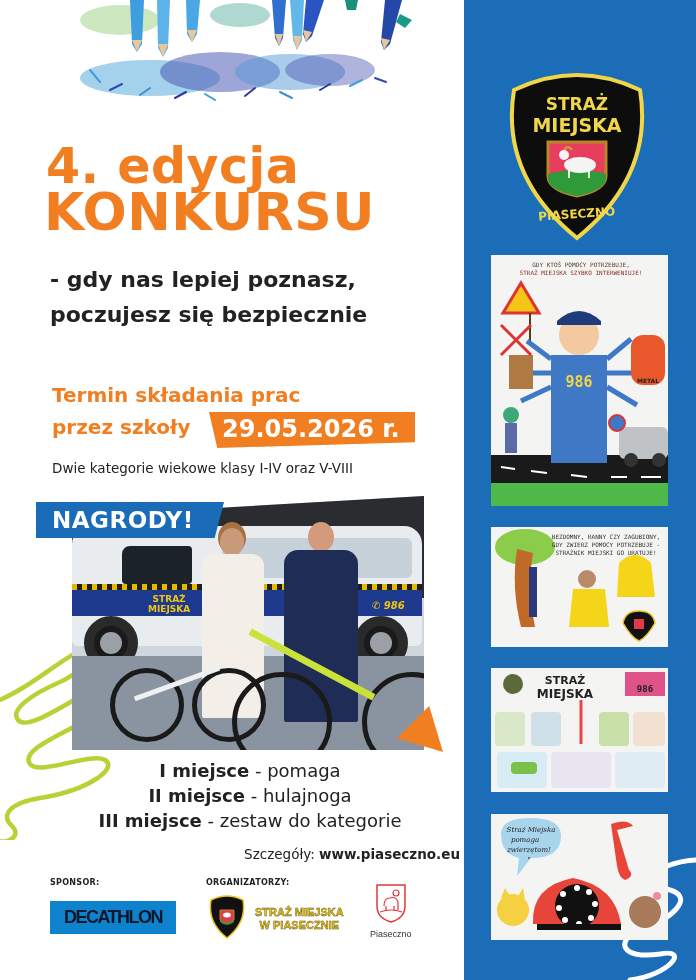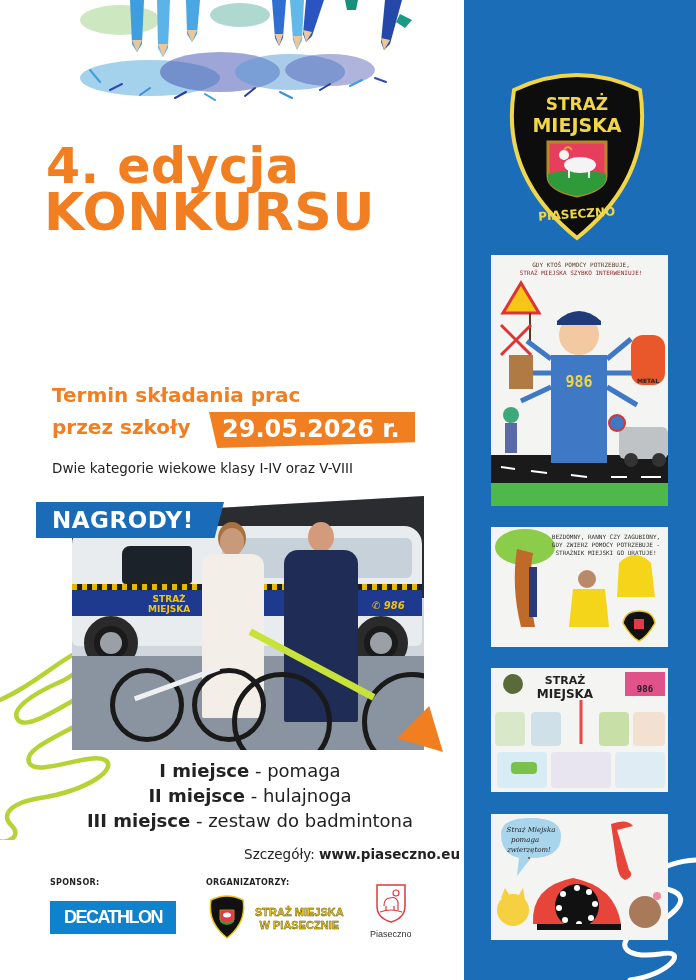--- a/index.html
+++ b/index.html
@@ -52,21 +52,21 @@
   .squiggle { position:absolute; left:0; top:640px; width:140px; height:200px; }
 
   
   .prizes { position:absolute; left:40px; top:758px; width:420px; text-align:center; font-size:18px; color:#222; line-height:25px; }
   .prizes b { font-weight:bold;text-align:center; }
   .details { position:absolute; left:40px; top:846px; width:420px; text-align:right; font-size:13.5px; color:#222; }
   .details b { font-weight:bold; }
 
   
   .label-small { position:absolute; font-size:8px; font-weight:bold; color:#222; letter-spacing:0.3px; }
-  .decathlon { position:absolute; left:50px; top:901px; width:126px; height:33px; background:#0f82ce; color:#ffffff; font-weight:bold; font-size:18px; text-align:center; line-height:33px; letter-spacing:-1.5px; font-family:"Liberation Sans", sans-serif; }
+  .decathlon { position:absolute; left:50px; top:901px; width:126px; height:33px; background:#0f82ce; color:#0f172a; font-weight:bold; font-size:18px; text-align:center; line-height:33px; letter-spacing:-1.5px; font-family:"Liberation Sans", sans-serif; }
   .sm-small-badge { position:absolute; left:207px; top:892px; width:40px; height:48px; }
   .sm-text { position:absolute; left:255px; top:906px; font-size:11px; font-weight:bold; color:#e8c41a; line-height:13px; text-align:center; -webkit-text-stroke:0.4px #5a4a00; font-family:"Liberation Sans", sans-serif; }
   .piaseczno-crest { position:absolute; left:374px; top:882px; width:34px; height:42px; }
   .piaseczno-label { position:absolute; left:370px; top:929px; font-size:9px; color:#333; font-family:"Liberation Sans", sans-serif; }
 
   
   .blue-panel { position:absolute; left:464px; top:0; width:232px; height:980px; background:#1b6db8; overflow:hidden; }
   .badge-big { position:absolute; left:504px; top:66px; width:146px; height:176px; }
   .art { position:absolute; background:#f4f4f2; overflow:hidden; }
   .art-1 { left:491px; top:255px; width:177px; height:251px; }
@@ -121,20 +121,22 @@
       <polygon points="345,0 358,0 356,10 347,10" fill="#1a8f7a"></polygon>
       <polygon points="400,14 412,20 405,28 396,22" fill="#1d9a86"></polygon>
     </g>
   </svg>
 </div>
 
 <div class="title-1">4. edycja</div>
 <div class="title-2">KONKURSU</div>
 
 <div class="subtitle">
+  <div>- gdy nas lepiej poznasz,</div>
+  <div>poczujesz się bezpiecznie</div>
 </div>
 
 <div class="deadline-1">Termin składania prac</div>
 <div class="deadline-2">przez szkoły</div>
 <div class="date-badge"></div>
 <div class="date-text">29.05.2026 r.</div>
 
 <div class="categories">Dwie kategorie wiekowe klasy I-IV oraz V-VIII</div>
 
 <svg class="squiggle" viewBox="0 0 140 200">
@@ -173,21 +175,21 @@
 </div>
 
 <div class="nagrody"></div>
 <div class="nagrody-text">NAGRODY!</div>
 
 <div class="orange-tri"></div>
 
 <div class="prizes">
   <div><b>I miejsce</b><span> - pomaga</span></div>
   <div><b>II miejsce</b><span> - hulajnoga</span></div>
-  <div><b>III miejsce</b><span> - zestaw do badmintona</span></div>
+  <div><b>III miejsce</b><span> - zestaw do kategorie</span></div>
 </div>
 
 <div class="details">
   <span>Szczegóły: </span><b>www.piaseczno.eu</b>
 </div>
 
 <div class="label-small" style="left:50px; top:878px;text-align:right;">SPONSOR:</div>
 <div class="decathlon">DECATHLON</div>
 
 <div class="label-small" style="left:206px; top:878px;">ORGANIZATORZY:</div>

